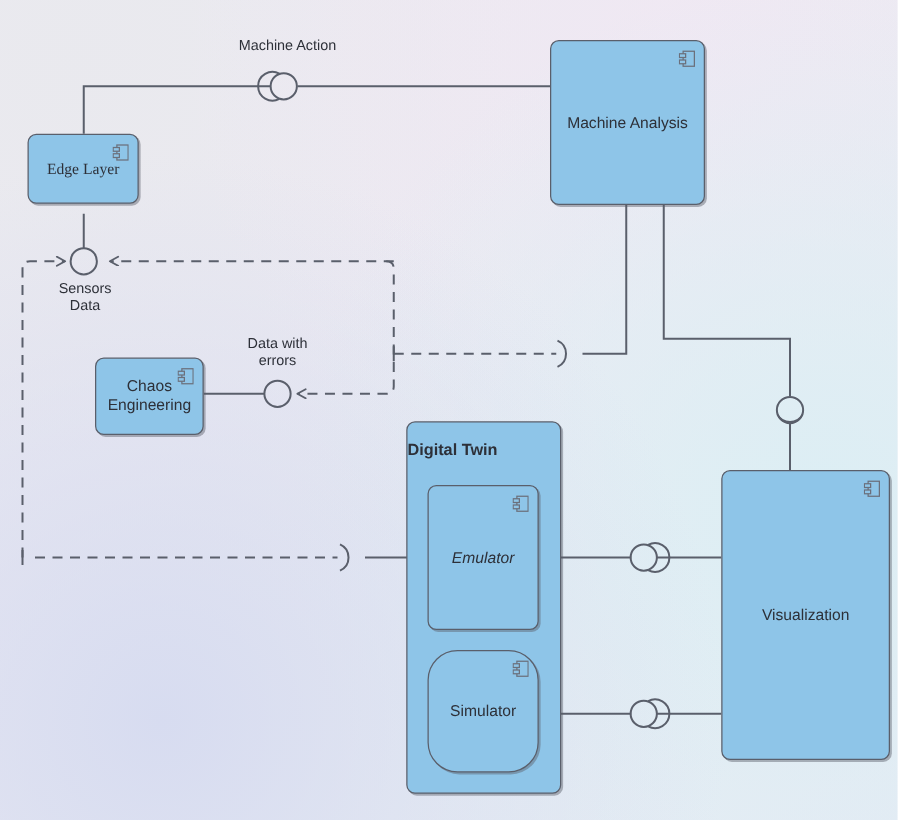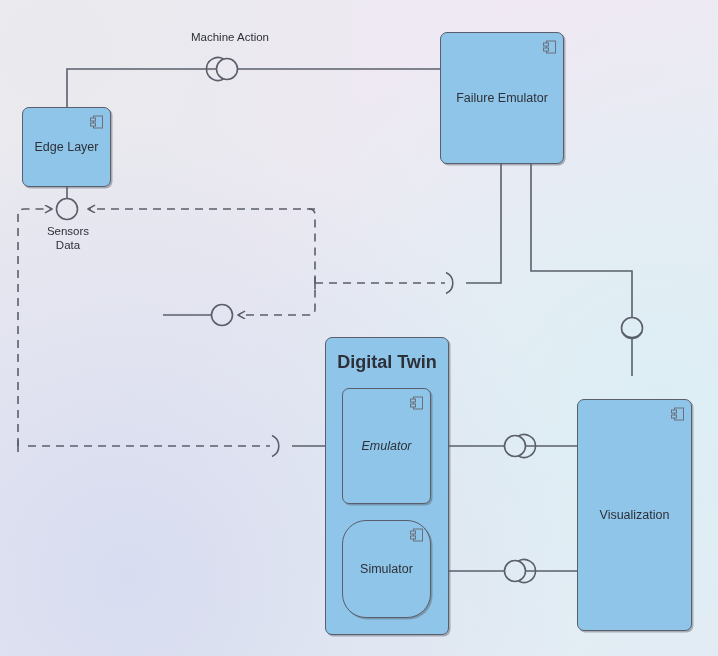--- a/index.html
+++ b/index.html
@@ -54,22 +54,22 @@
     box-sizing: border-box;
     background: #8ec5e8;
     border: 1.6px solid #5a5f6b;
     border-radius: 7px;
     box-shadow: 1.5px 1.5px 0 rgba(90,95,107,0.45);
   }
   .group-title {
     position: absolute;
     left: 0; right: 0;
     top: 14px;
-    text-align: center;
-    font-size: 18px;
+    text-align: left;
+    font-size: 13px;
     font-weight: bold;
     color: #2d3038;
   }
   .comp-icon {
     position: absolute;
     right: 7px;
     top: 7px;
     width: 13px;
     height: 14px;
   }
@@ -152,42 +152,53 @@
 
       <circle cx="515" cy="571" r="10.5"></circle>
       <path d="M518.5,560.9 A11.5,11.5 0 1 1 518.5,581.1"></path>
     </g>
   </svg>
 
   <div class="group-box" style="left:325px; top:337px; width:124px; height:298px;">
     <div class="group-title">Digital Twin</div>
   </div>
 
-  <div class="component" style="left:22px; top:107px; width:89px; height:80px;">
+  <div class="component" style="left:22px; top:107px; width:89px; height:56px;font-family:Liberation Serif, serif;">
     <span class="comp-icon">
       <svg viewBox="0 0 13 14" width="13" height="14">
         <rect x="3.5" y="1" width="9" height="12" fill="#8ec5e8" stroke="#6b707c" stroke-width="1"></rect>
         <rect x="0.5" y="3" width="5" height="3" fill="#8ec5e8" stroke="#6b707c" stroke-width="1"></rect>
         <rect x="0.5" y="8" width="5" height="3" fill="#8ec5e8" stroke="#6b707c" stroke-width="1"></rect>
       </svg>
     </span>
     <span class="label">Edge Layer</span>
   </div>
 
   <div class="component" style="left:440px; top:32px; width:124px; height:132px;">
     <span class="comp-icon">
       <svg viewBox="0 0 13 14" width="13" height="14">
         <rect x="3.5" y="1" width="9" height="12" fill="#8ec5e8" stroke="#6b707c" stroke-width="1"></rect>
         <rect x="0.5" y="3" width="5" height="3" fill="#8ec5e8" stroke="#6b707c" stroke-width="1"></rect>
         <rect x="0.5" y="8" width="5" height="3" fill="#8ec5e8" stroke="#6b707c" stroke-width="1"></rect>
       </svg>
     </span>
-    <span class="label">Failure Emulator</span>
-  </div>
-
+    <span class="label">Machine Analysis</span>
+  </div>
+
+  <div class="component" style="left:76px; top:286px; width:87px; height:62px;">
+    <span class="comp-icon">
+      <svg viewBox="0 0 13 14" width="13" height="14">
+        <rect x="3.5" y="1" width="9" height="12" fill="#8ec5e8" stroke="#6b707c" stroke-width="1"></rect>
+        <rect x="0.5" y="3" width="5" height="3" fill="#8ec5e8" stroke="#6b707c" stroke-width="1"></rect>
+        <rect x="0.5" y="8" width="5" height="3" fill="#8ec5e8" stroke="#6b707c" stroke-width="1"></rect>
+      </svg>
+    </span>
+    <span class="label">Chaos
+Engineering</span>
+  </div>
 
   <div class="component" style="left:342px; top:388px; width:89px; height:116px;font-style:italic;">
     <span class="comp-icon">
       <svg viewBox="0 0 13 14" width="13" height="14">
         <rect x="3.5" y="1" width="9" height="12" fill="#8ec5e8" stroke="#6b707c" stroke-width="1"></rect>
         <rect x="0.5" y="3" width="5" height="3" fill="#8ec5e8" stroke="#6b707c" stroke-width="1"></rect>
         <rect x="0.5" y="8" width="5" height="3" fill="#8ec5e8" stroke="#6b707c" stroke-width="1"></rect>
       </svg>
     </span>
     <span class="label">Emulator</span>
@@ -197,30 +208,32 @@
     <span class="comp-icon">
       <svg viewBox="0 0 13 14" width="13" height="14">
         <rect x="3.5" y="1" width="9" height="12" fill="#8ec5e8" stroke="#6b707c" stroke-width="1"></rect>
         <rect x="0.5" y="3" width="5" height="3" fill="#8ec5e8" stroke="#6b707c" stroke-width="1"></rect>
         <rect x="0.5" y="8" width="5" height="3" fill="#8ec5e8" stroke="#6b707c" stroke-width="1"></rect>
       </svg>
     </span>
     <span class="label">Simulator</span>
   </div>
 
-  <div class="component" style="left:577px; top:376px; width:115px; height:232px;margin-top:23px;">
+  <div class="component" style="left:577px; top:376px; width:135px; height:232px;">
     <span class="comp-icon">
       <svg viewBox="0 0 13 14" width="13" height="14">
         <rect x="3.5" y="1" width="9" height="12" fill="#8ec5e8" stroke="#6b707c" stroke-width="1"></rect>
         <rect x="0.5" y="3" width="5" height="3" fill="#8ec5e8" stroke="#6b707c" stroke-width="1"></rect>
         <rect x="0.5" y="8" width="5" height="3" fill="#8ec5e8" stroke="#6b707c" stroke-width="1"></rect>
       </svg>
     </span>
     <span class="label">Visualization</span>
   </div>
 
   <div class="edge-label" style="left:158px; top:31px; width:144px;">Machine Action</div>
 
   <div class="edge-label" style="left:22px; top:225px; width:92px;">Sensors
 Data</div>
 
+  <div class="edge-label" style="left:168px; top:269px; width:108px;">Data with
+errors</div>
 
 </div>
 
 </body></html>

